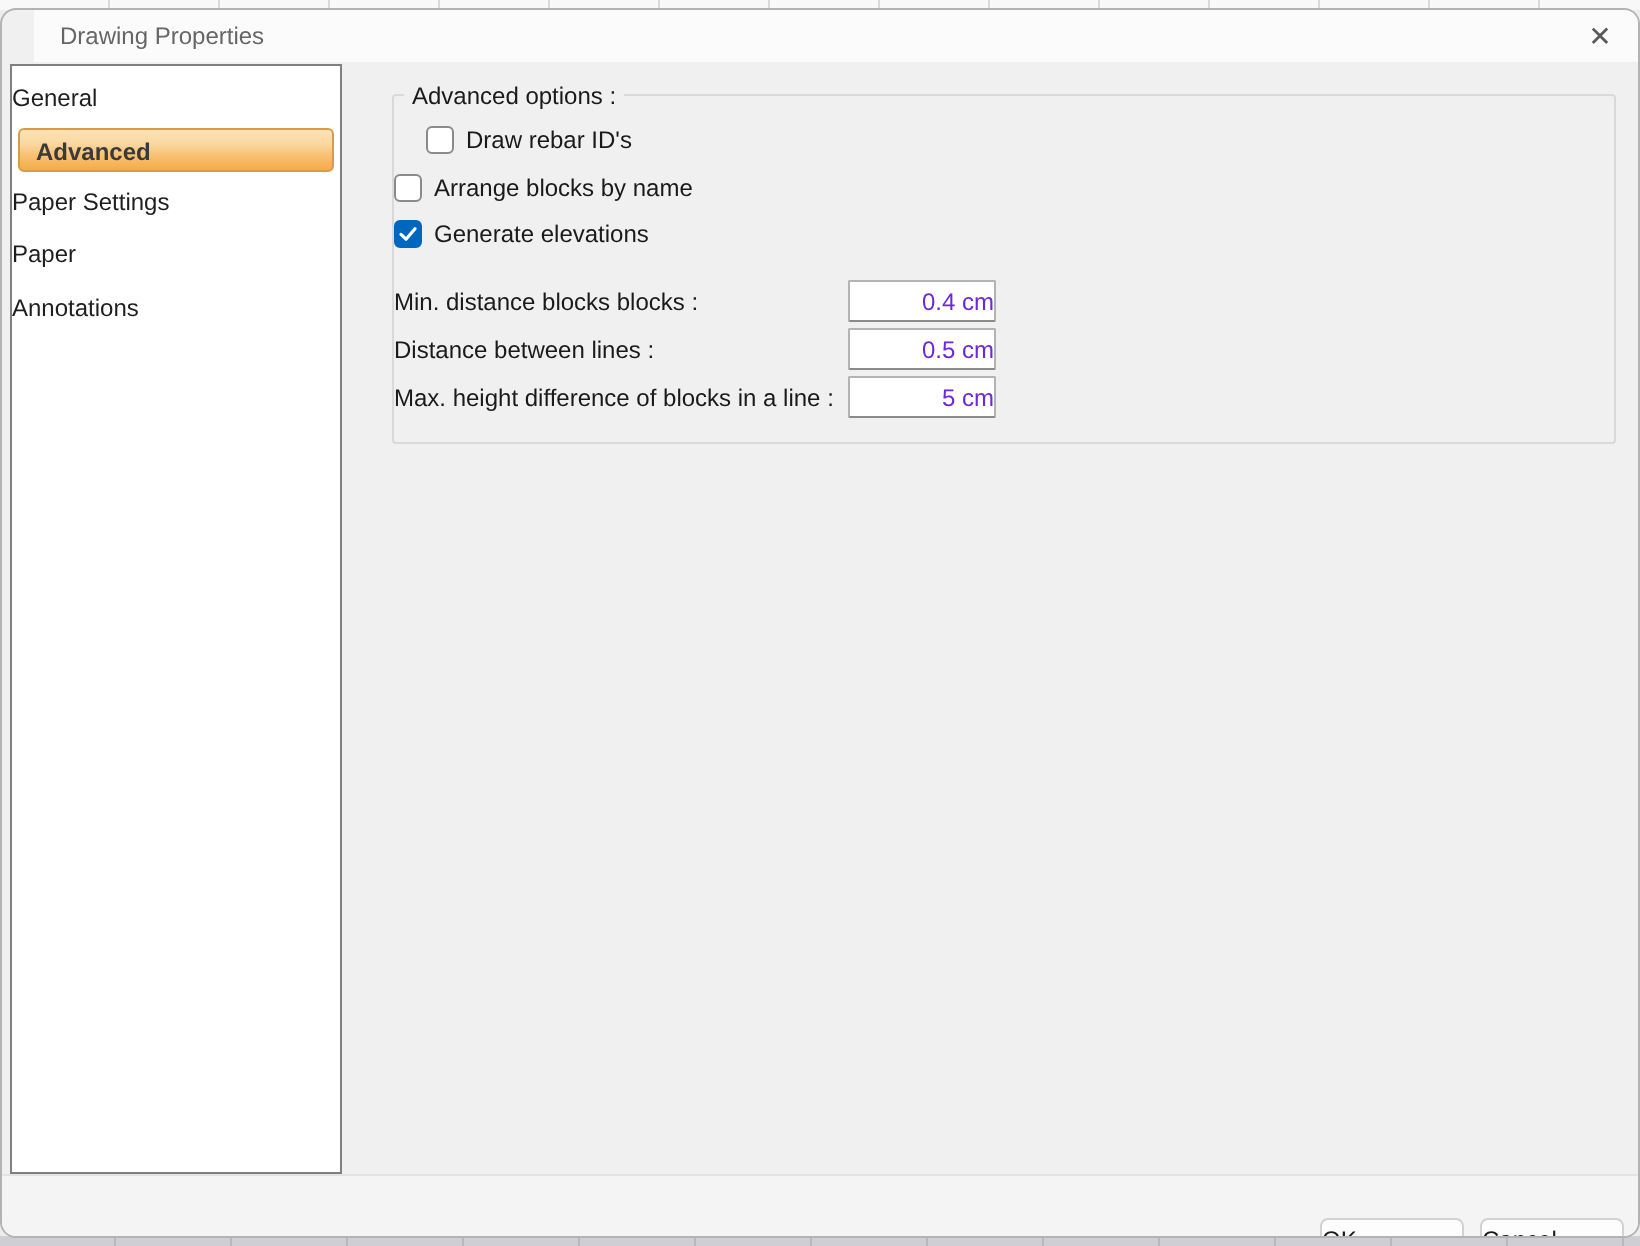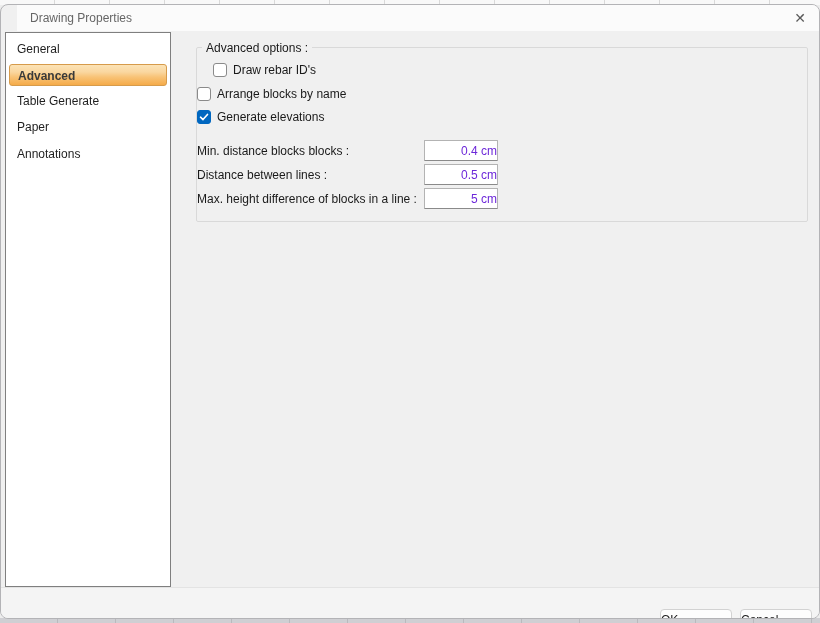--- a/index.html
+++ b/index.html
@@ -45,21 +45,21 @@
 
   
   .sidebar {
     position:absolute; left:4px; top:27px; width:166px; height:555px;
     background:#ffffff;
     border:1px solid #7f7f7f;
     padding-top:3px;
   }
   .side-item {
     height:26.75px; line-height:26.75px;
-    padding-left:11px; color:#1f1f1f;
+    color:#1f1f1f;
     cursor:default;
   }
   .side-item.selected {
     height:22px; line-height:22px;
     margin:1px 3px 1.75px 3px;
     padding-left:8px;
     border:1px solid #d69b4b;
     border-radius:3px;
     background:linear-gradient(180deg,#fce3b6 0%,#fad7a0 35%,#f8c377 60%,#f5ab49 100%);
     color:#3a3a3a;
@@ -129,21 +129,21 @@
 <div class="dialog">
 
   <div class="titlebar">
     <span class="title">Drawing Properties</span>
     <span class="close-btn">✕</span>
   </div>
 
   <div class="sidebar">
     <div class="side-item">General</div>
     <div class="side-item selected">Advanced</div>
-    <div class="side-item">Table Generate</div>
+    <div class="side-item">Paper Settings</div>
     <div class="side-item">Paper</div>
     <div class="side-item">Annotations</div>
   </div>
 
   <div class="groupbox">
     <span class="legend">Advanced options :</span>
   </div>
 
   <div class="cb-row" style="top:57px;margin-left:16px;">
     <span class="checkbox">

